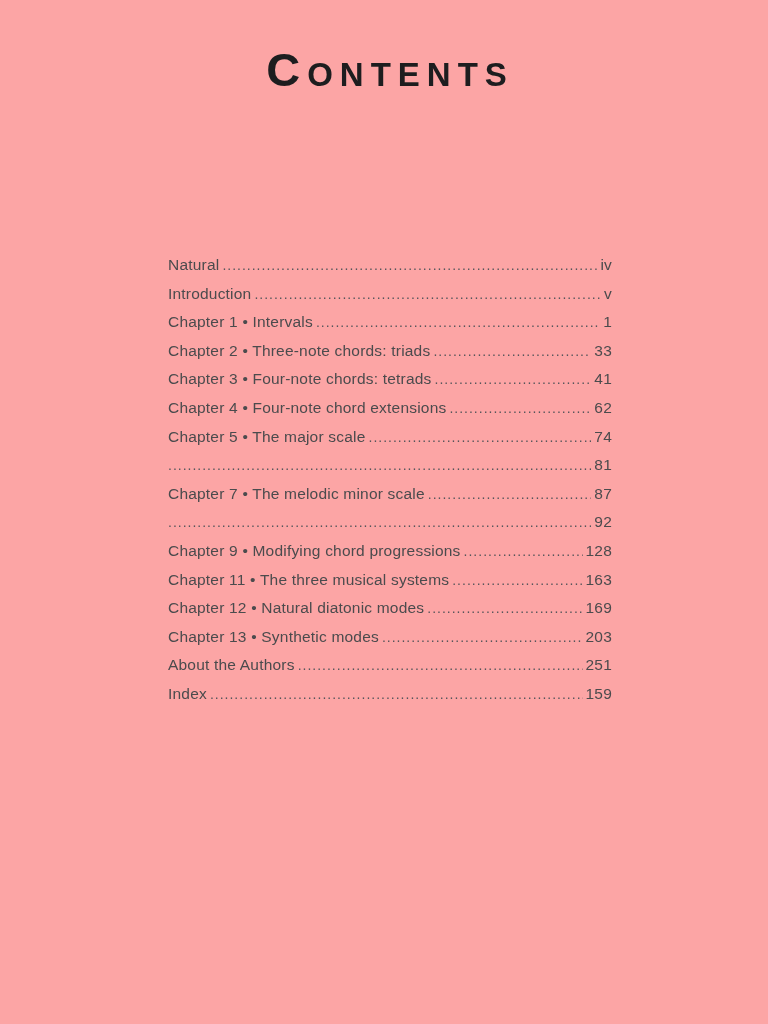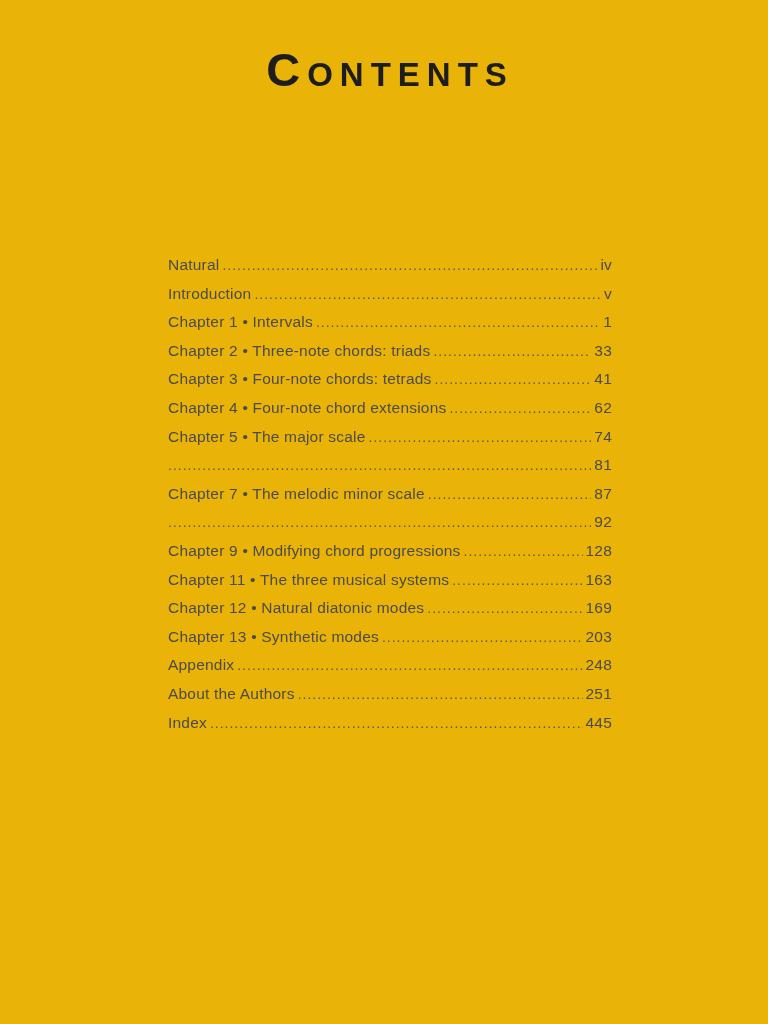--- a/index.html
+++ b/index.html
@@ -4,21 +4,21 @@
 <style>
   html, body {
     margin: 0;
     padding: 0;
     background: #ffffff;
   }
   .page {
     position: relative;
     width: 768px;
     height: 1024px;
-    background: #eab308;
+    background: #fca5a5;
     overflow: hidden;
     font-family: "Liberation Sans", sans-serif;
   }
   .title {
     position: absolute;
     top: 44px;
     left: 12px;
     right: 0;
     margin: 0;
     text-align: center;
@@ -140,28 +140,23 @@
       <span class="toc-label">Chapter 12 • Natural diatonic modes</span>
       <span class="toc-dots"></span>
       <span class="toc-page">169</span>
     </div>
     <div class="toc-row">
       <span class="toc-label">Chapter 13 • Synthetic modes</span>
       <span class="toc-dots"></span>
       <span class="toc-page">203</span>
     </div>
     <div class="toc-row">
-      <span class="toc-label">Appendix</span>
-      <span class="toc-dots"></span>
-      <span class="toc-page">248</span>
-    </div>
-    <div class="toc-row">
       <span class="toc-label">About the Authors</span>
       <span class="toc-dots"></span>
       <span class="toc-page">251</span>
     </div>
     <div class="toc-row">
       <span class="toc-label">Index</span>
       <span class="toc-dots"></span>
-      <span class="toc-page">445</span>
+      <span class="toc-page">159</span>
     </div>
   </div>
 </div>
 
 </body></html>

